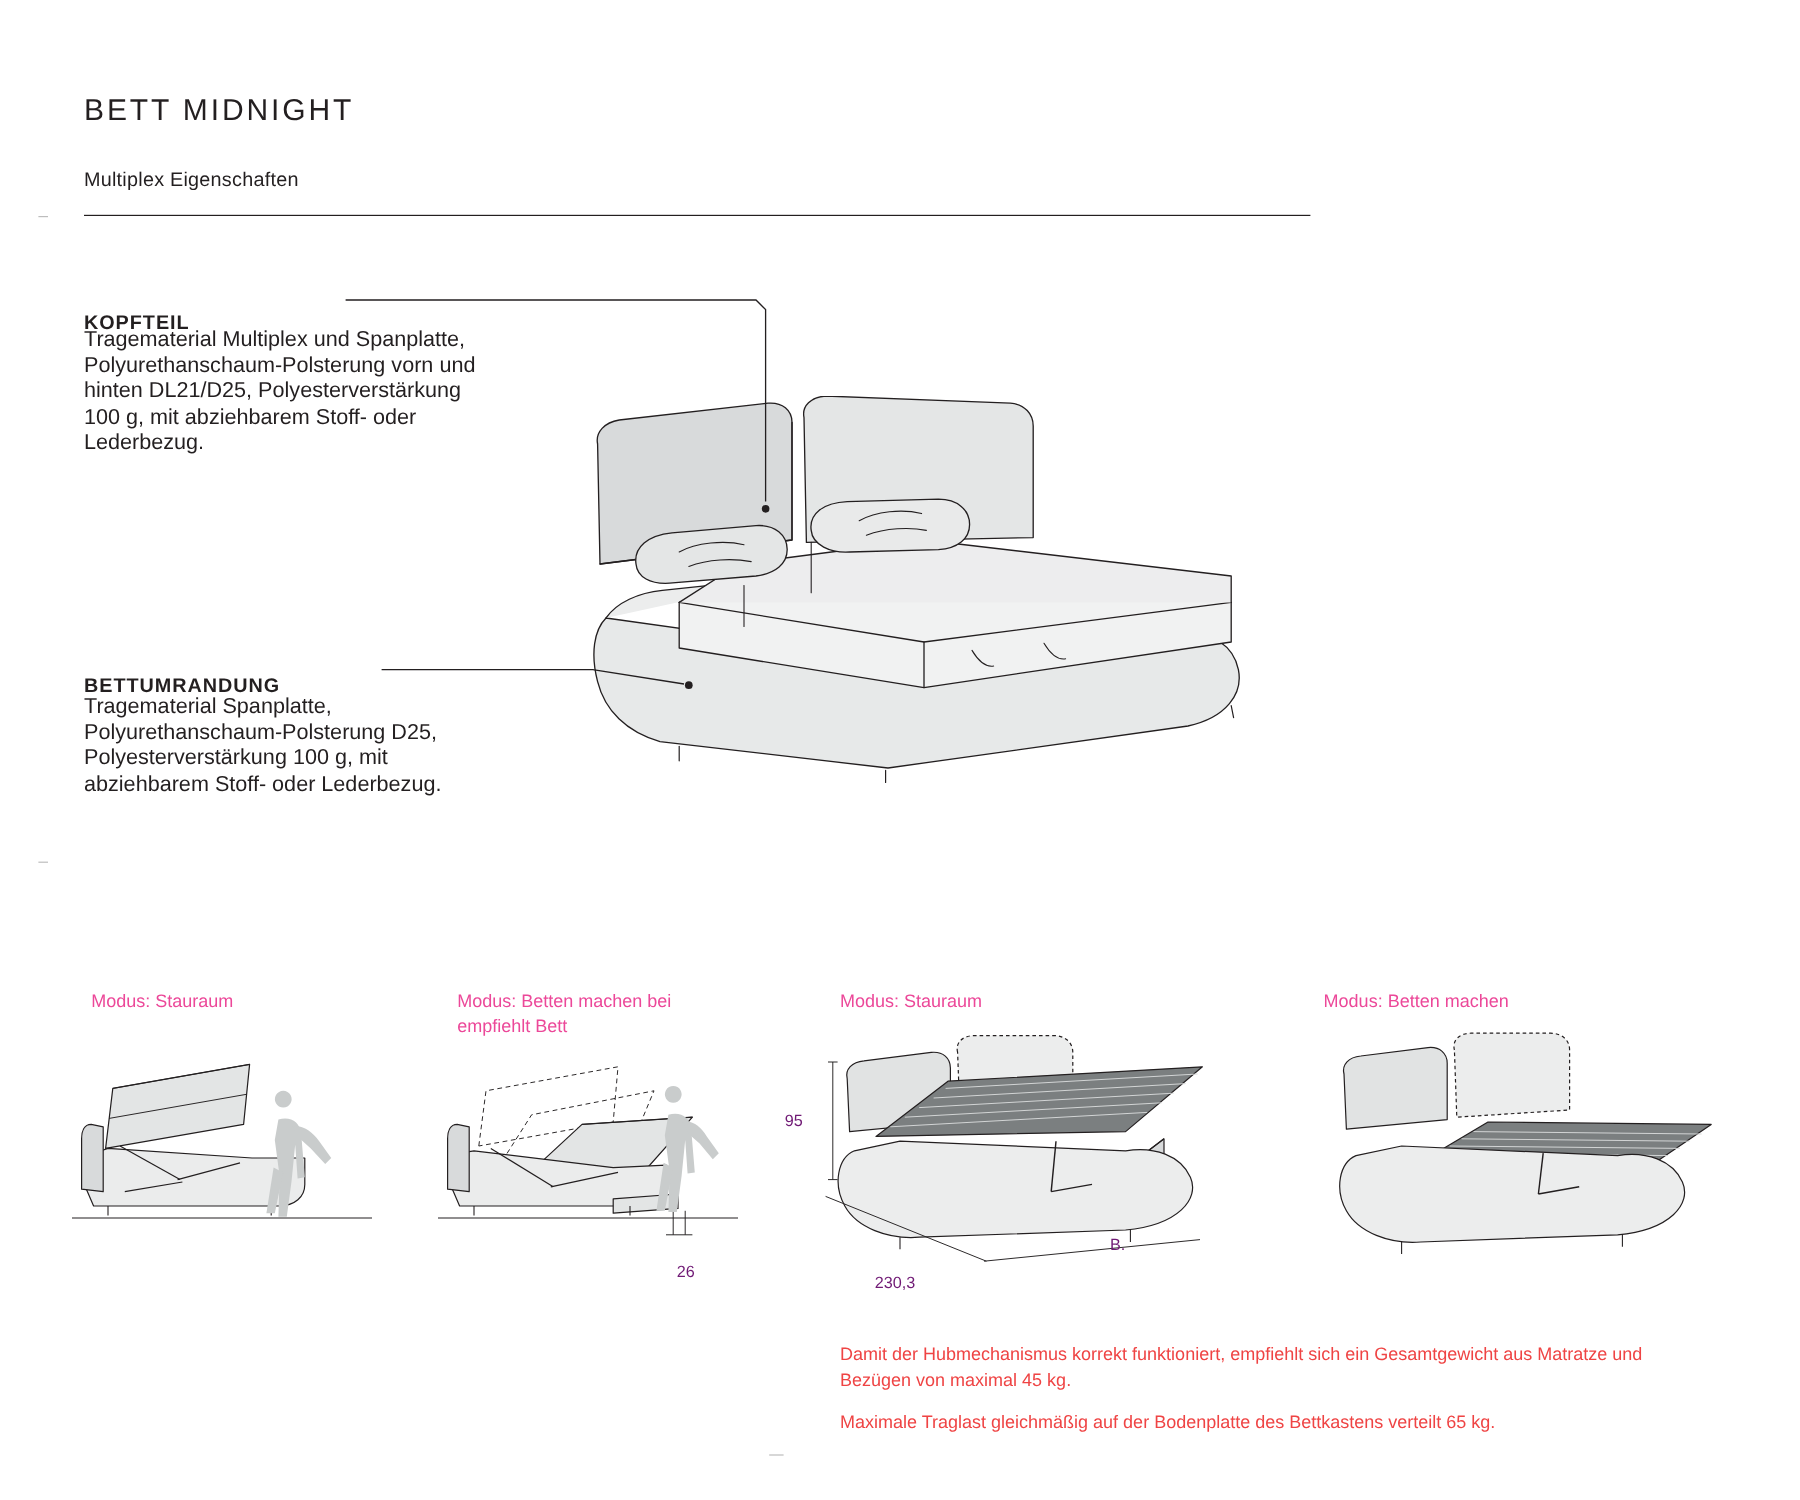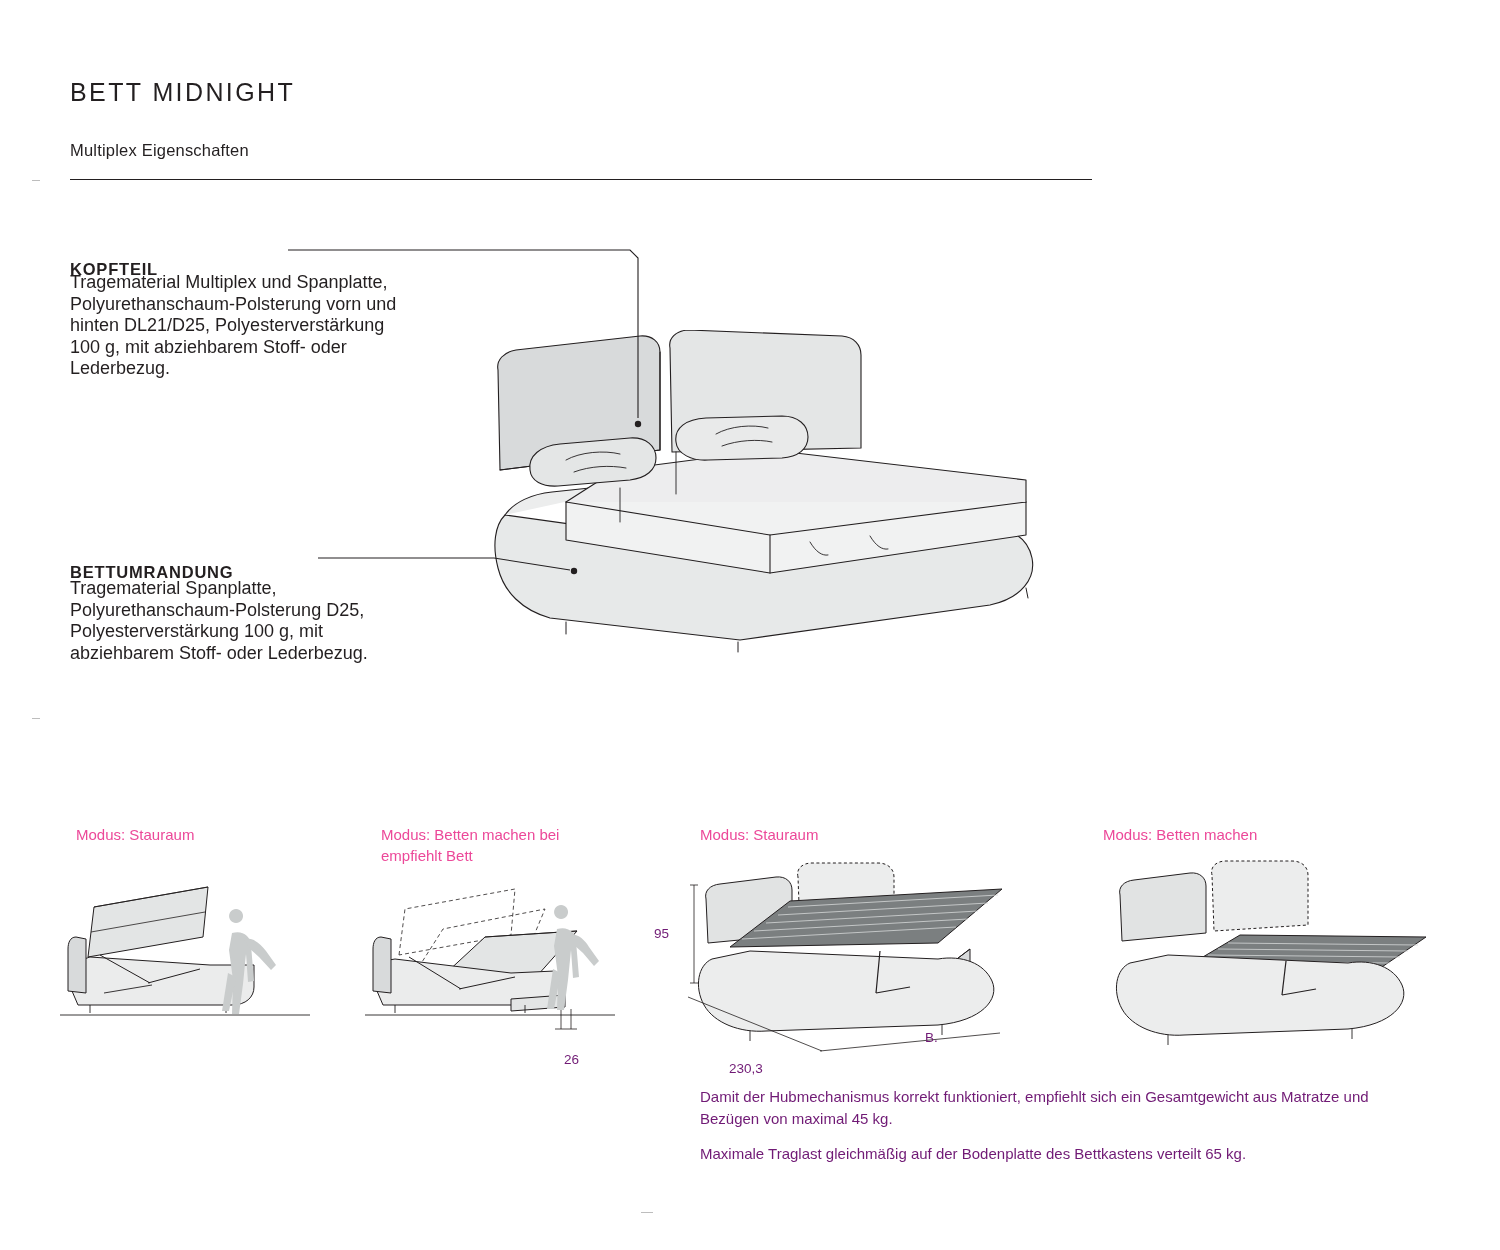--- a/index.html
+++ b/index.html
@@ -72,21 +72,22 @@
   #mode-1-caption { left: 76px;  top: 824px; width: 260px; }
   #mode-2-caption { left: 381px; top: 824px; width: 220px; }
   #mode-3-caption { left: 700px; top: 824px; width: 260px; }
   #mode-4-caption { left: 1103px;top: 824px; width: 260px; }
 
   
   .note {
     position: absolute;
     font-size: 15px;
     line-height: 22px;
-    color: #701a75;
+    color: #ef4444;
+    margin-top: 32px;
   }
   #note-1 { left: 700px; top: 1086px; width: 680px; }
   #note-2 { left: 700px; top: 1143px; width: 680px; }
 
   
   .dim-label {
     position: absolute;
     font-size: 13.5px;
     color: #701a75;
   }

